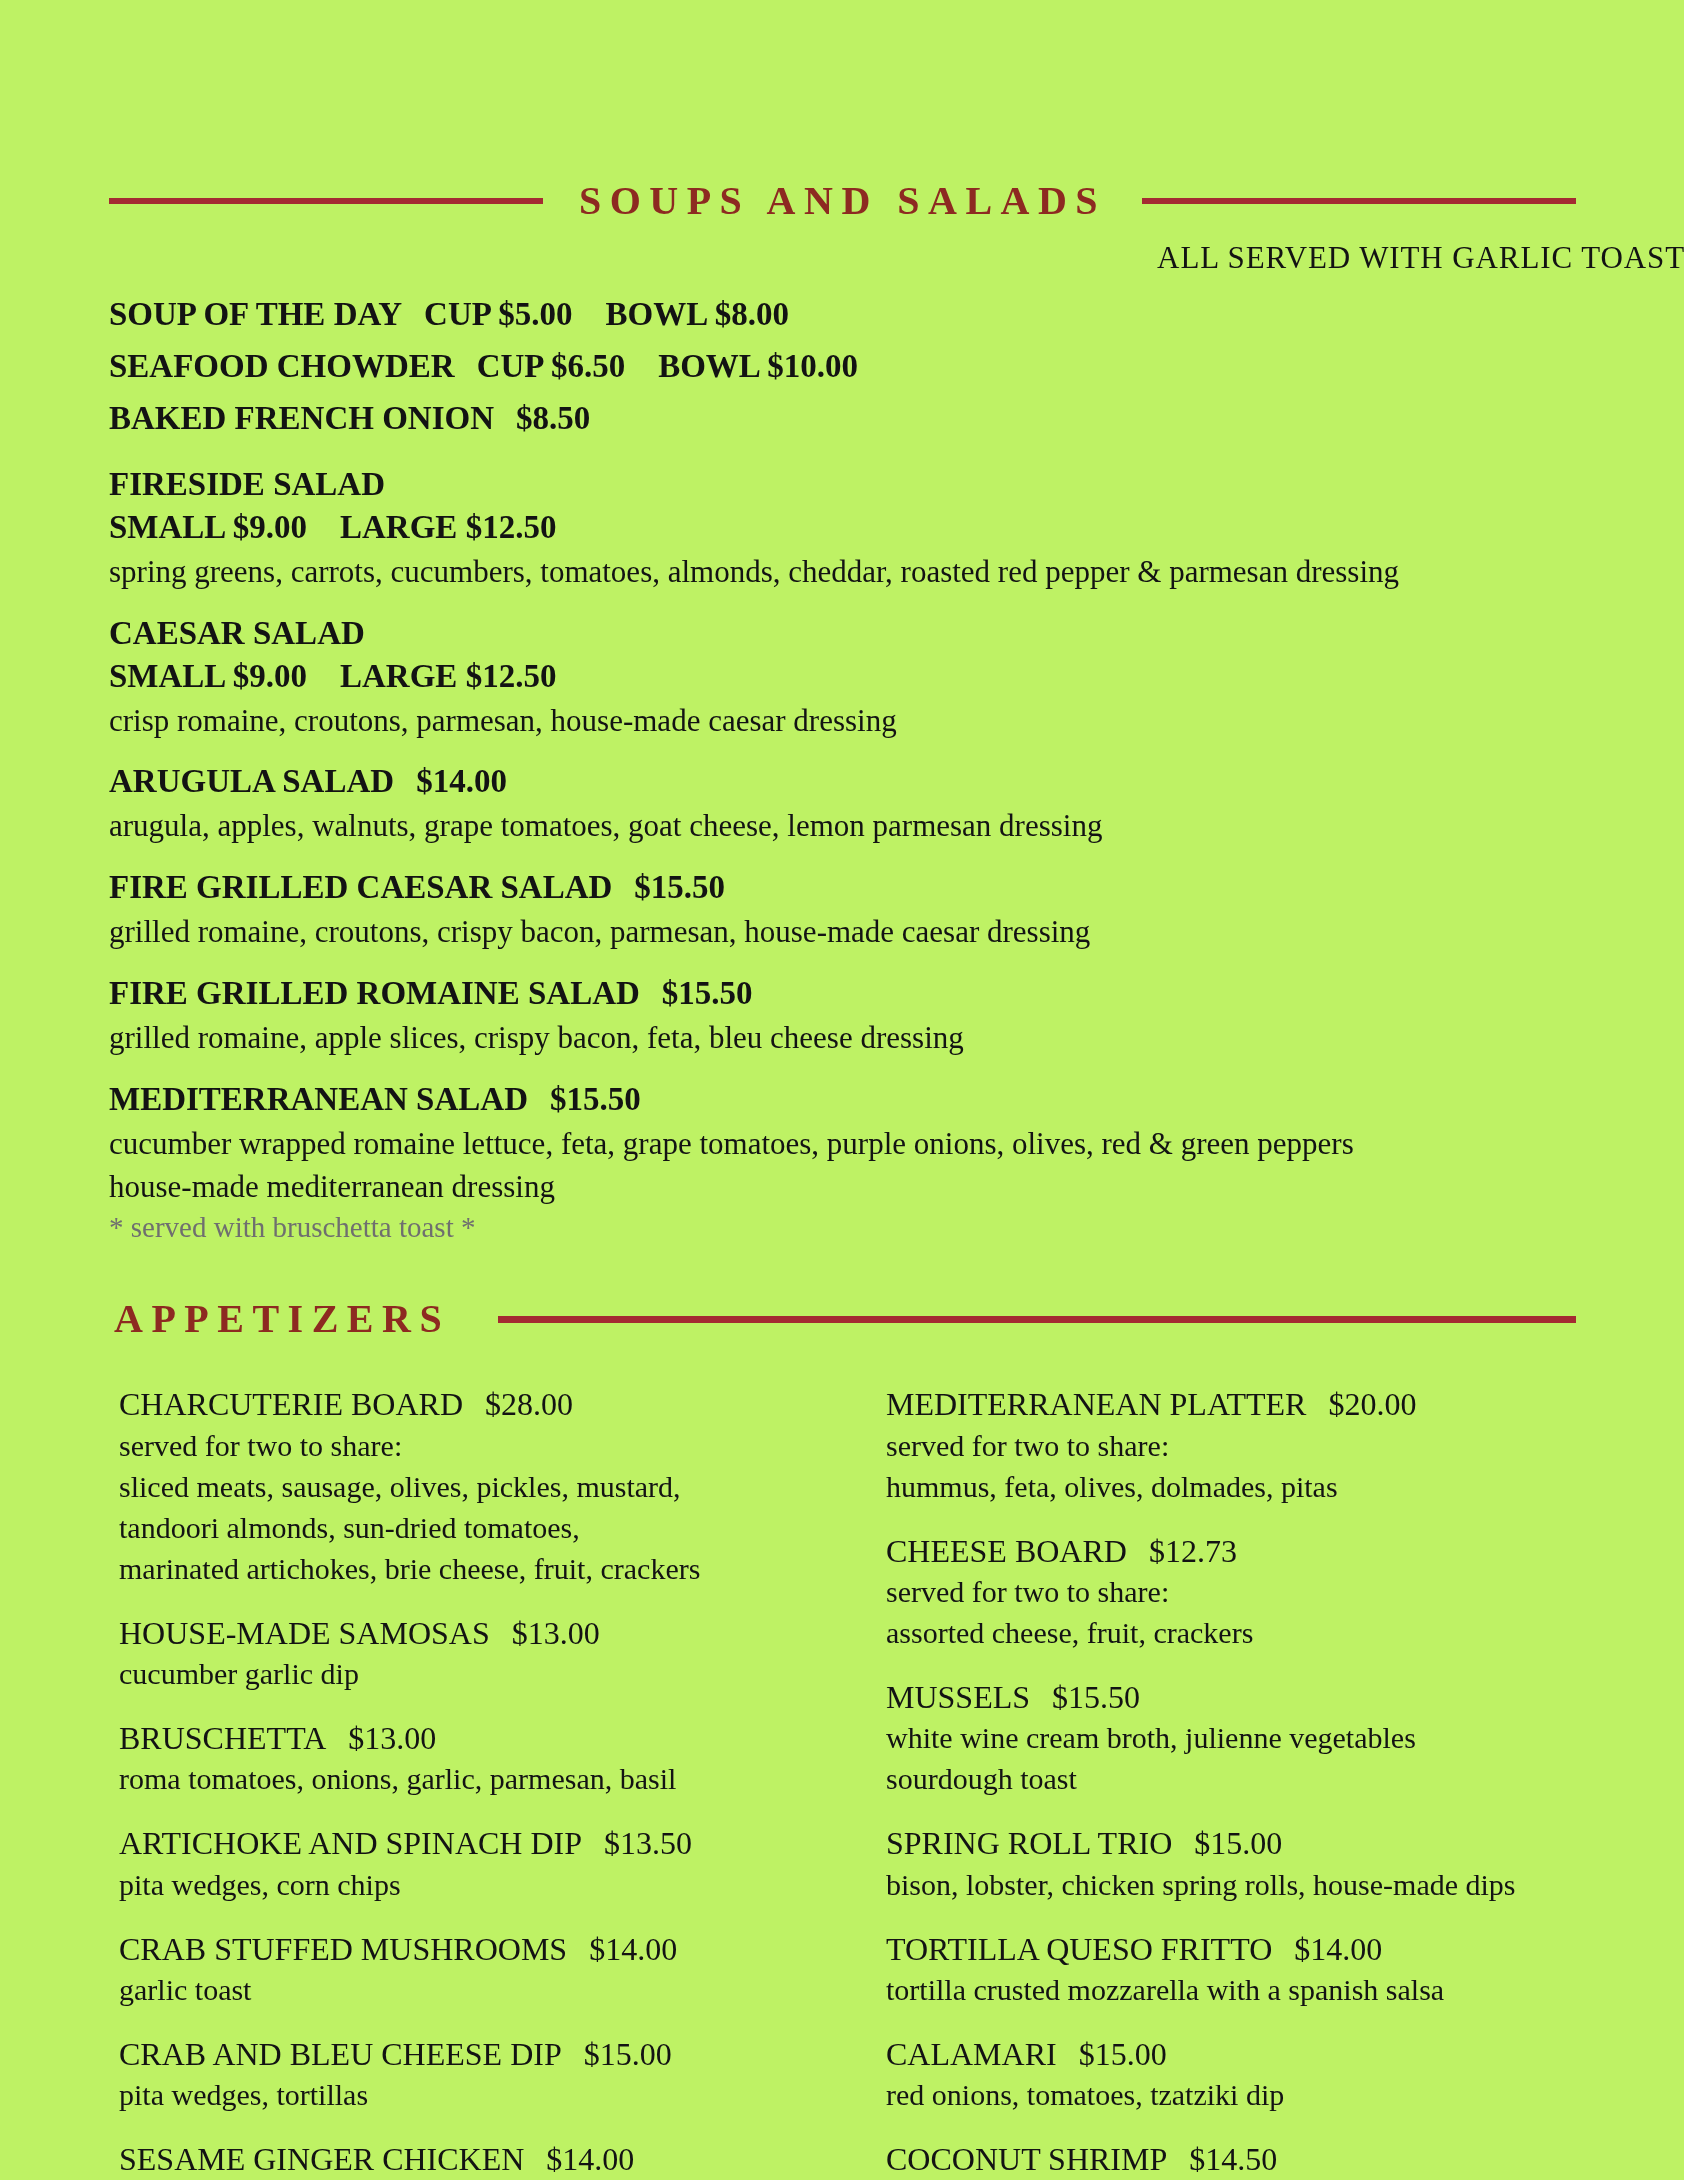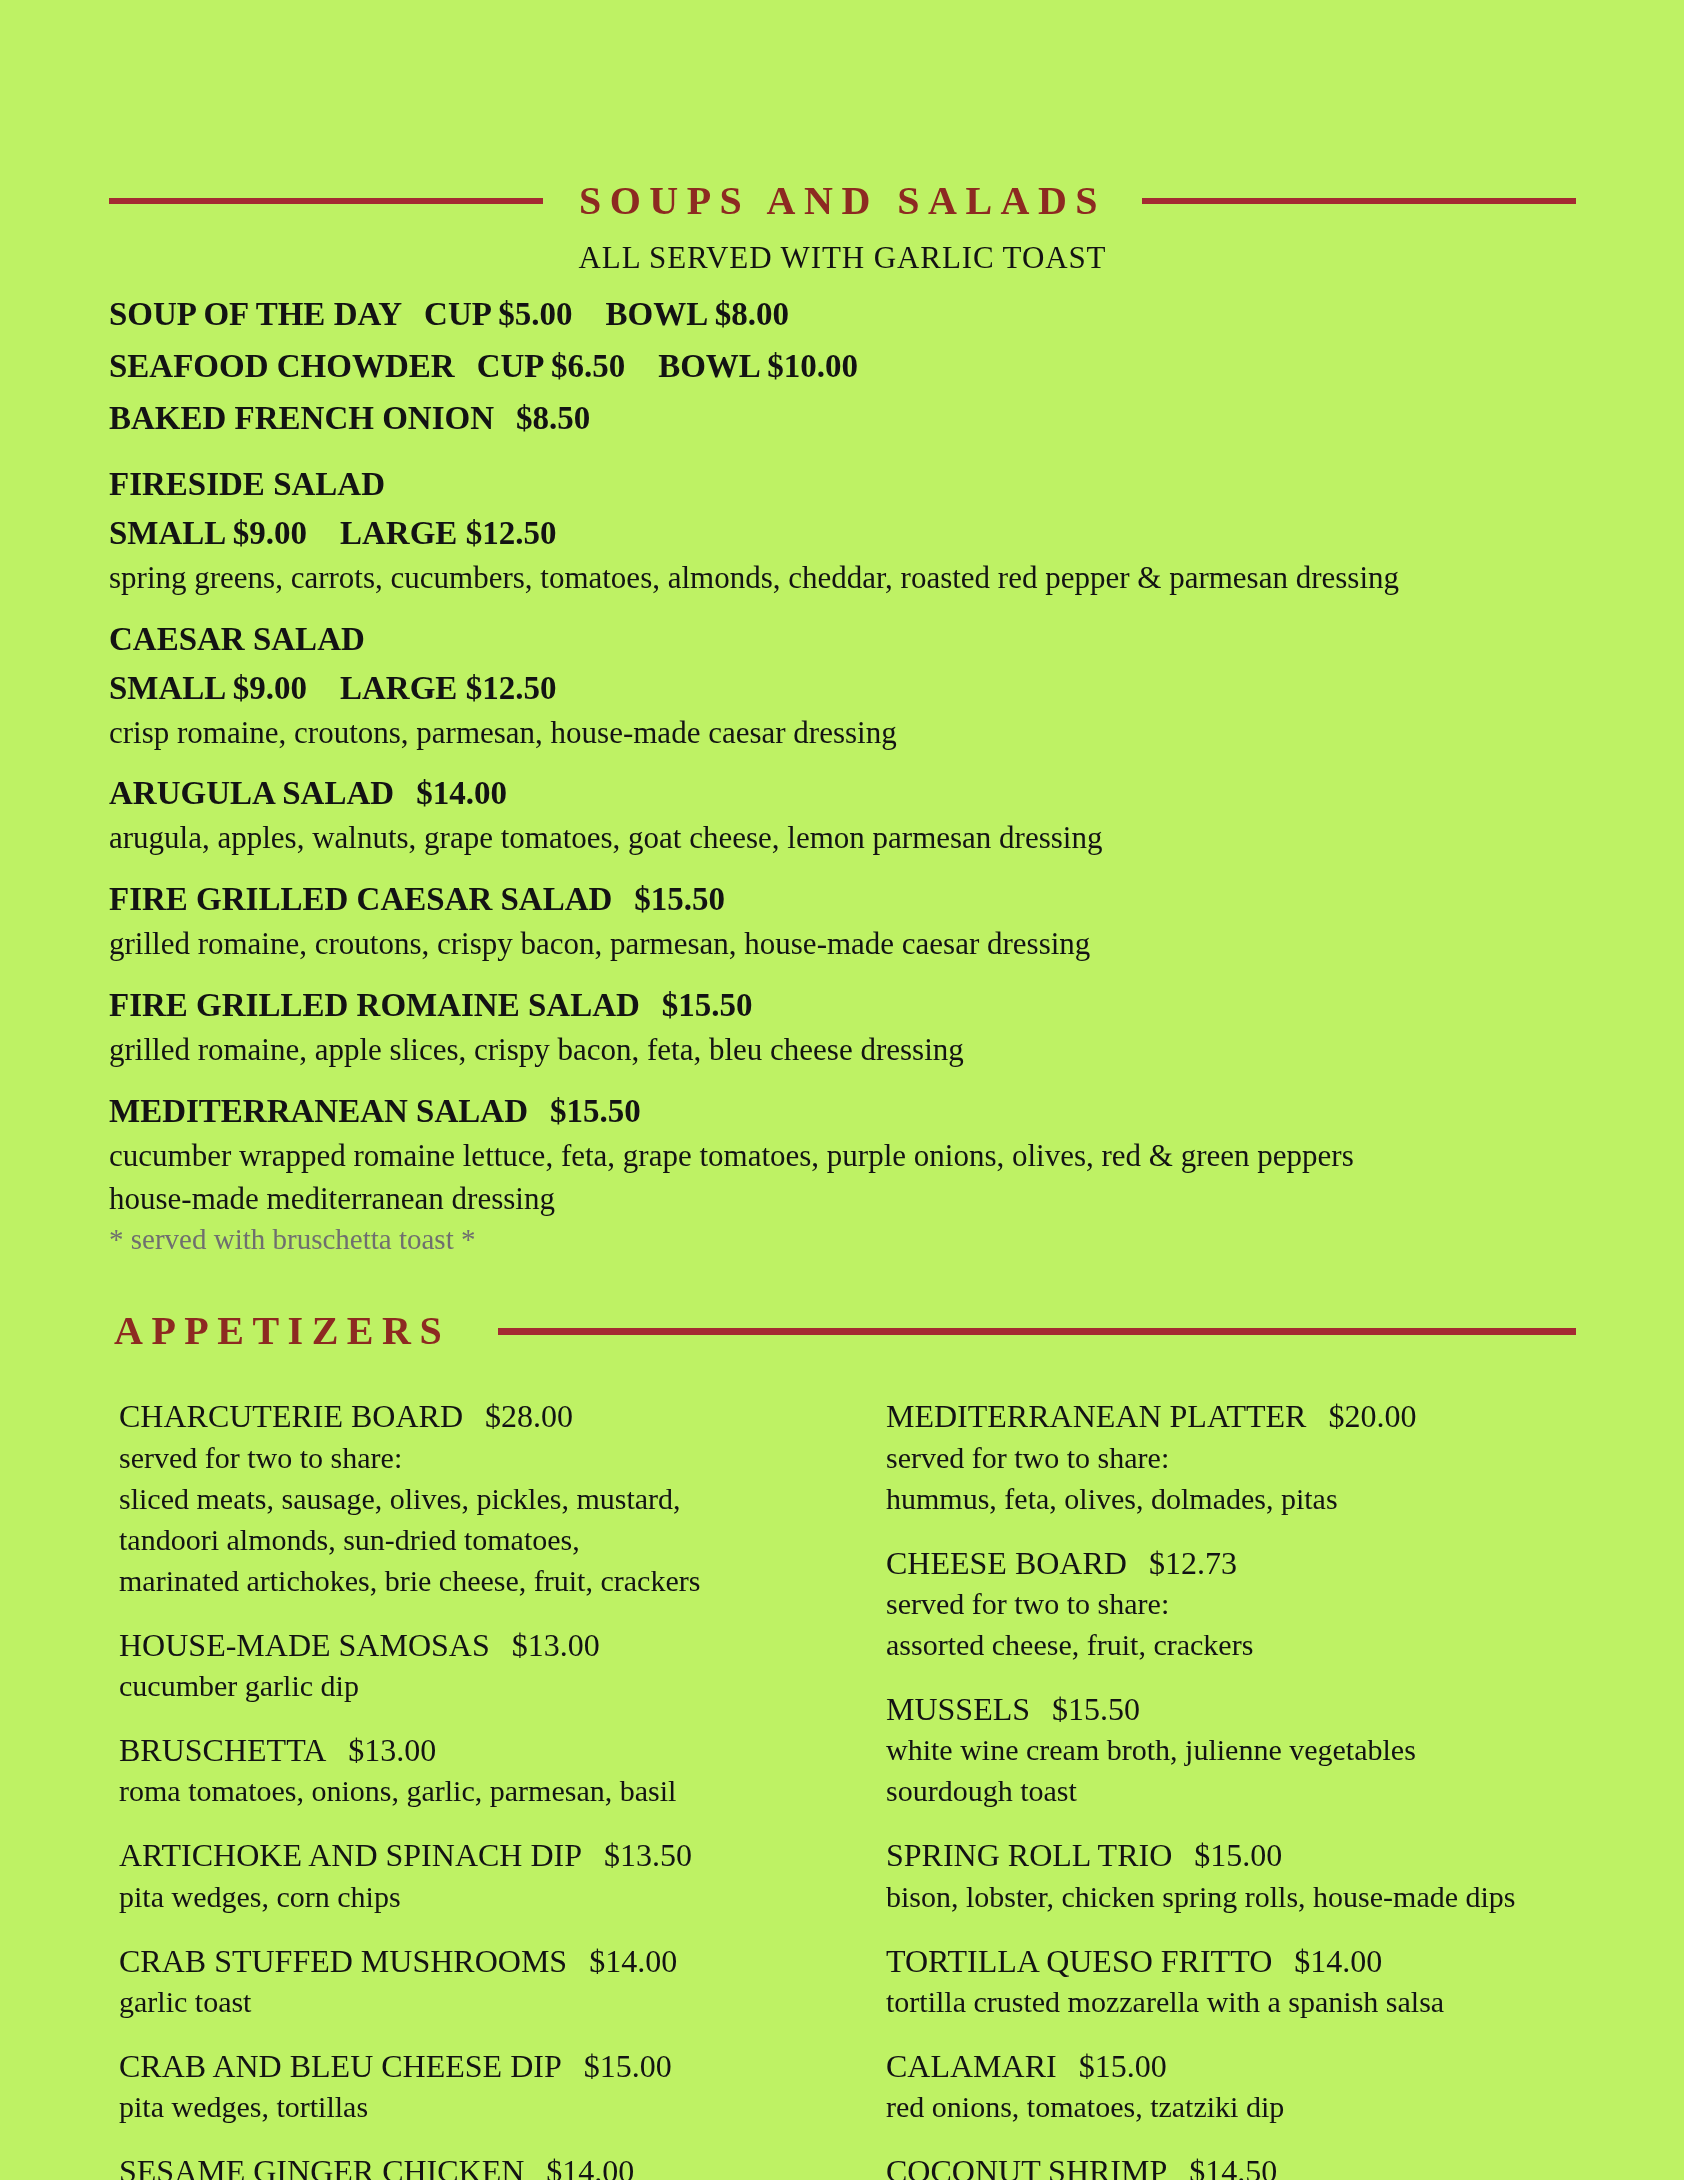--- a/index.html
+++ b/index.html
@@ -15,33 +15,33 @@
   .rule{height:6.8px;background:#a42b32;flex:1;}
   .sec-title{
     color:#8d2a21;font-weight:bold;font-size:40px;letter-spacing:8.5px;
     white-space:nowrap;line-height:1;
   }
 
   .soups-header{margin:181px 109px 0 109px;}
   .soups-header .sec-title{margin:0 36px;}
 
   .subtitle{
-    text-align:center;font-size:31px;margin-top:19px;letter-spacing:0.9px;
+    text-align:right;font-size:31px;margin-top:19px;letter-spacing:0.9px;
   }
 
   
   .center-col{width:1467px;margin:0 auto;text-align:left;}
   .soups{margin-top:22px;}
   .soup-line{font-weight:bold;font-size:33px;line-height:1;margin:0 0 19px 0;}
   .price{margin-left:22px;}
 
   .salads{margin-top:31px;}
   .salad{margin-bottom:24px;}
   .salad .item-name{font-weight:bold;font-size:33px;line-height:1.15;}
-  .salad .item-sizes{font-weight:bold;font-size:33px;line-height:1.15;margin-top:11px;}
+  .salad .item-sizes{font-weight:bold;font-size:33px;line-height:1.15;margin-top:5px;}
   .salad .desc{font-size:31px;line-height:1.22;margin-top:6px;}
   .salad .note{font-size:29px;color:#6f6f6f;margin-top:5.1px;}
 
   
   .apps-header{margin:55px 109px 0 114px;justify-content:flex-end;}
   .apps-header .sec-title{margin-right:48px;}
 
   .apps-grid{
     display:grid;grid-template-columns:1fr 1fr;column-gap:77px;
     margin:48px 109px 0 119px;

